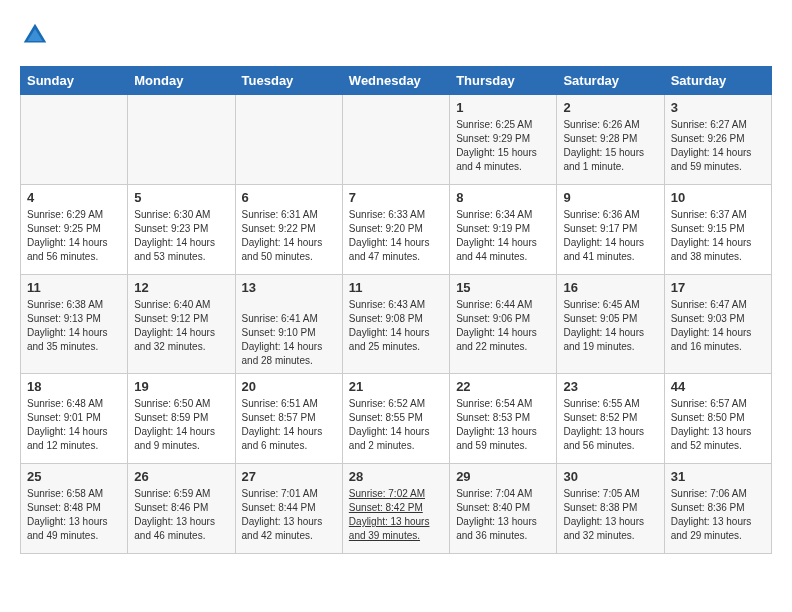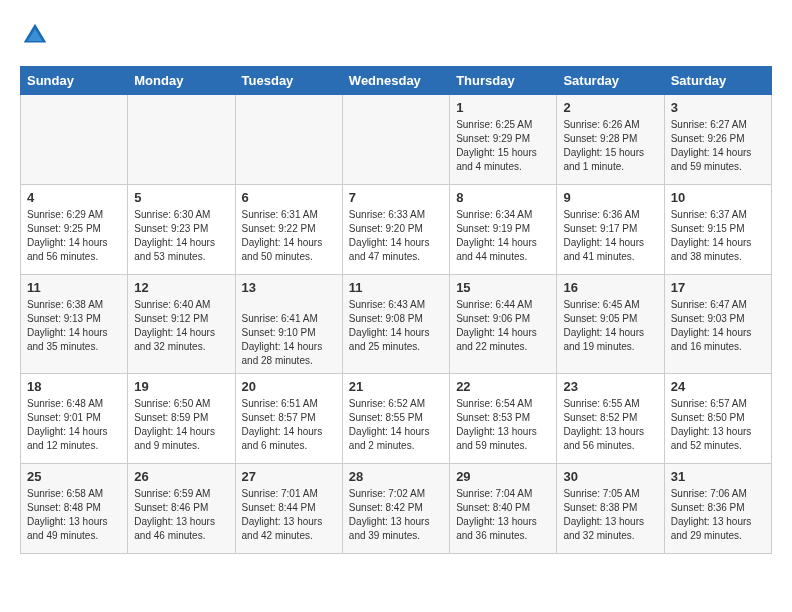--- a/index.html
+++ b/index.html
@@ -298,21 +298,21 @@
 and 59 minutes.</div>
         </td>
         <td>
           <span class="day-num">23</span>
           <div class="day-info" style="white-space: pre-line;">Sunrise: 6:55 AM
 Sunset: 8:52 PM
 Daylight: 13 hours
 and 56 minutes.</div>
         </td>
         <td>
-          <span class="day-num">24</span>
+          <span class="day-num">44</span>
           <div class="day-info" style="white-space: pre-line;">Sunrise: 6:57 AM
 Sunset: 8:50 PM
 Daylight: 13 hours
 and 52 minutes.</div>
         </td>
       </tr>
       <tr>
         <td>
           <span class="day-num">25</span>
           <div class="day-info" style="white-space: pre-line;">Sunrise: 6:58 AM
@@ -329,21 +329,21 @@
         </td>
         <td>
           <span class="day-num">27</span>
           <div class="day-info" style="white-space: pre-line;">Sunrise: 7:01 AM
 Sunset: 8:44 PM
 Daylight: 13 hours
 and 42 minutes.</div>
         </td>
         <td>
           <span class="day-num">28</span>
-          <div class="day-info" style="white-space: pre-line;">Sunrise: 7:02 AM
+          <div class="day-info" style="white-space: pre-line; text-decoration: underline;">Sunrise: 7:02 AM
 Sunset: 8:42 PM
 Daylight: 13 hours
 and 39 minutes.</div>
         </td>
         <td>
           <span class="day-num">29</span>
           <div class="day-info" style="white-space: pre-line;">Sunrise: 7:04 AM
 Sunset: 8:40 PM
 Daylight: 13 hours
 and 36 minutes.</div>

